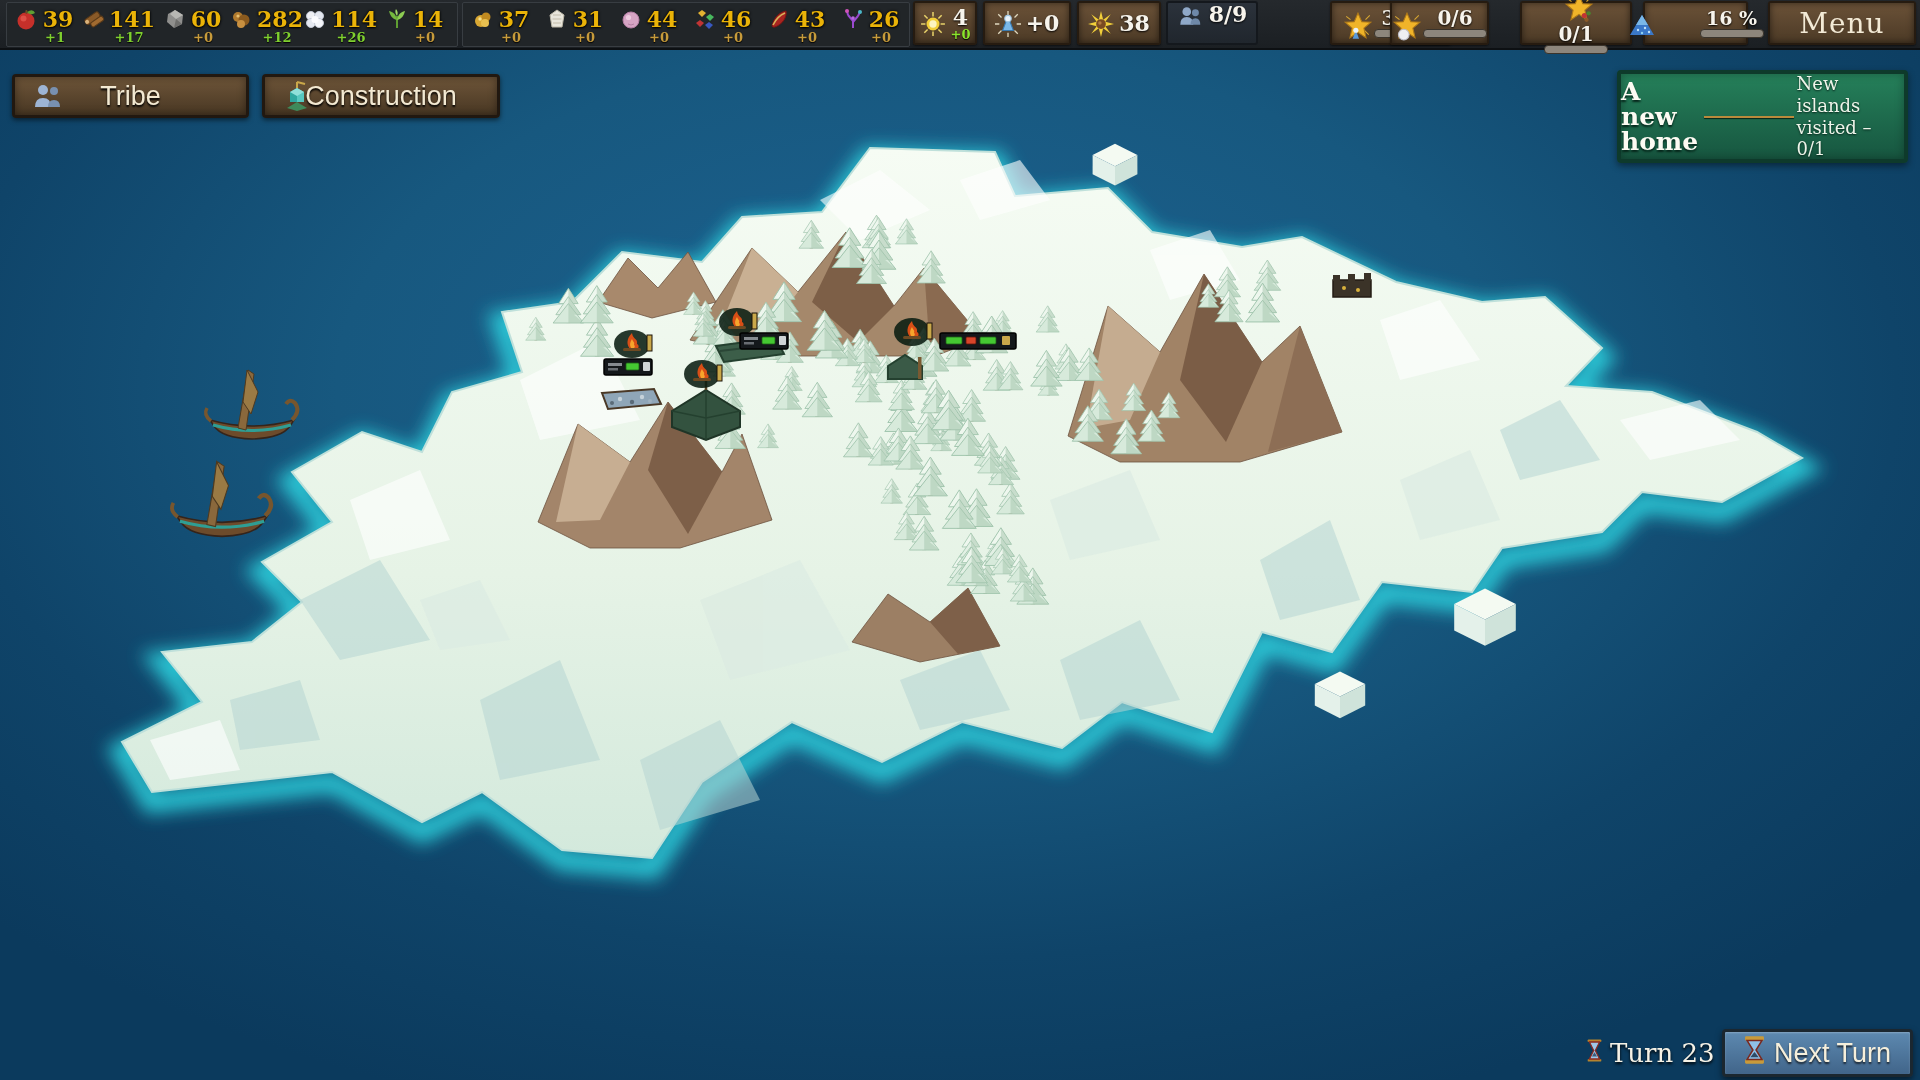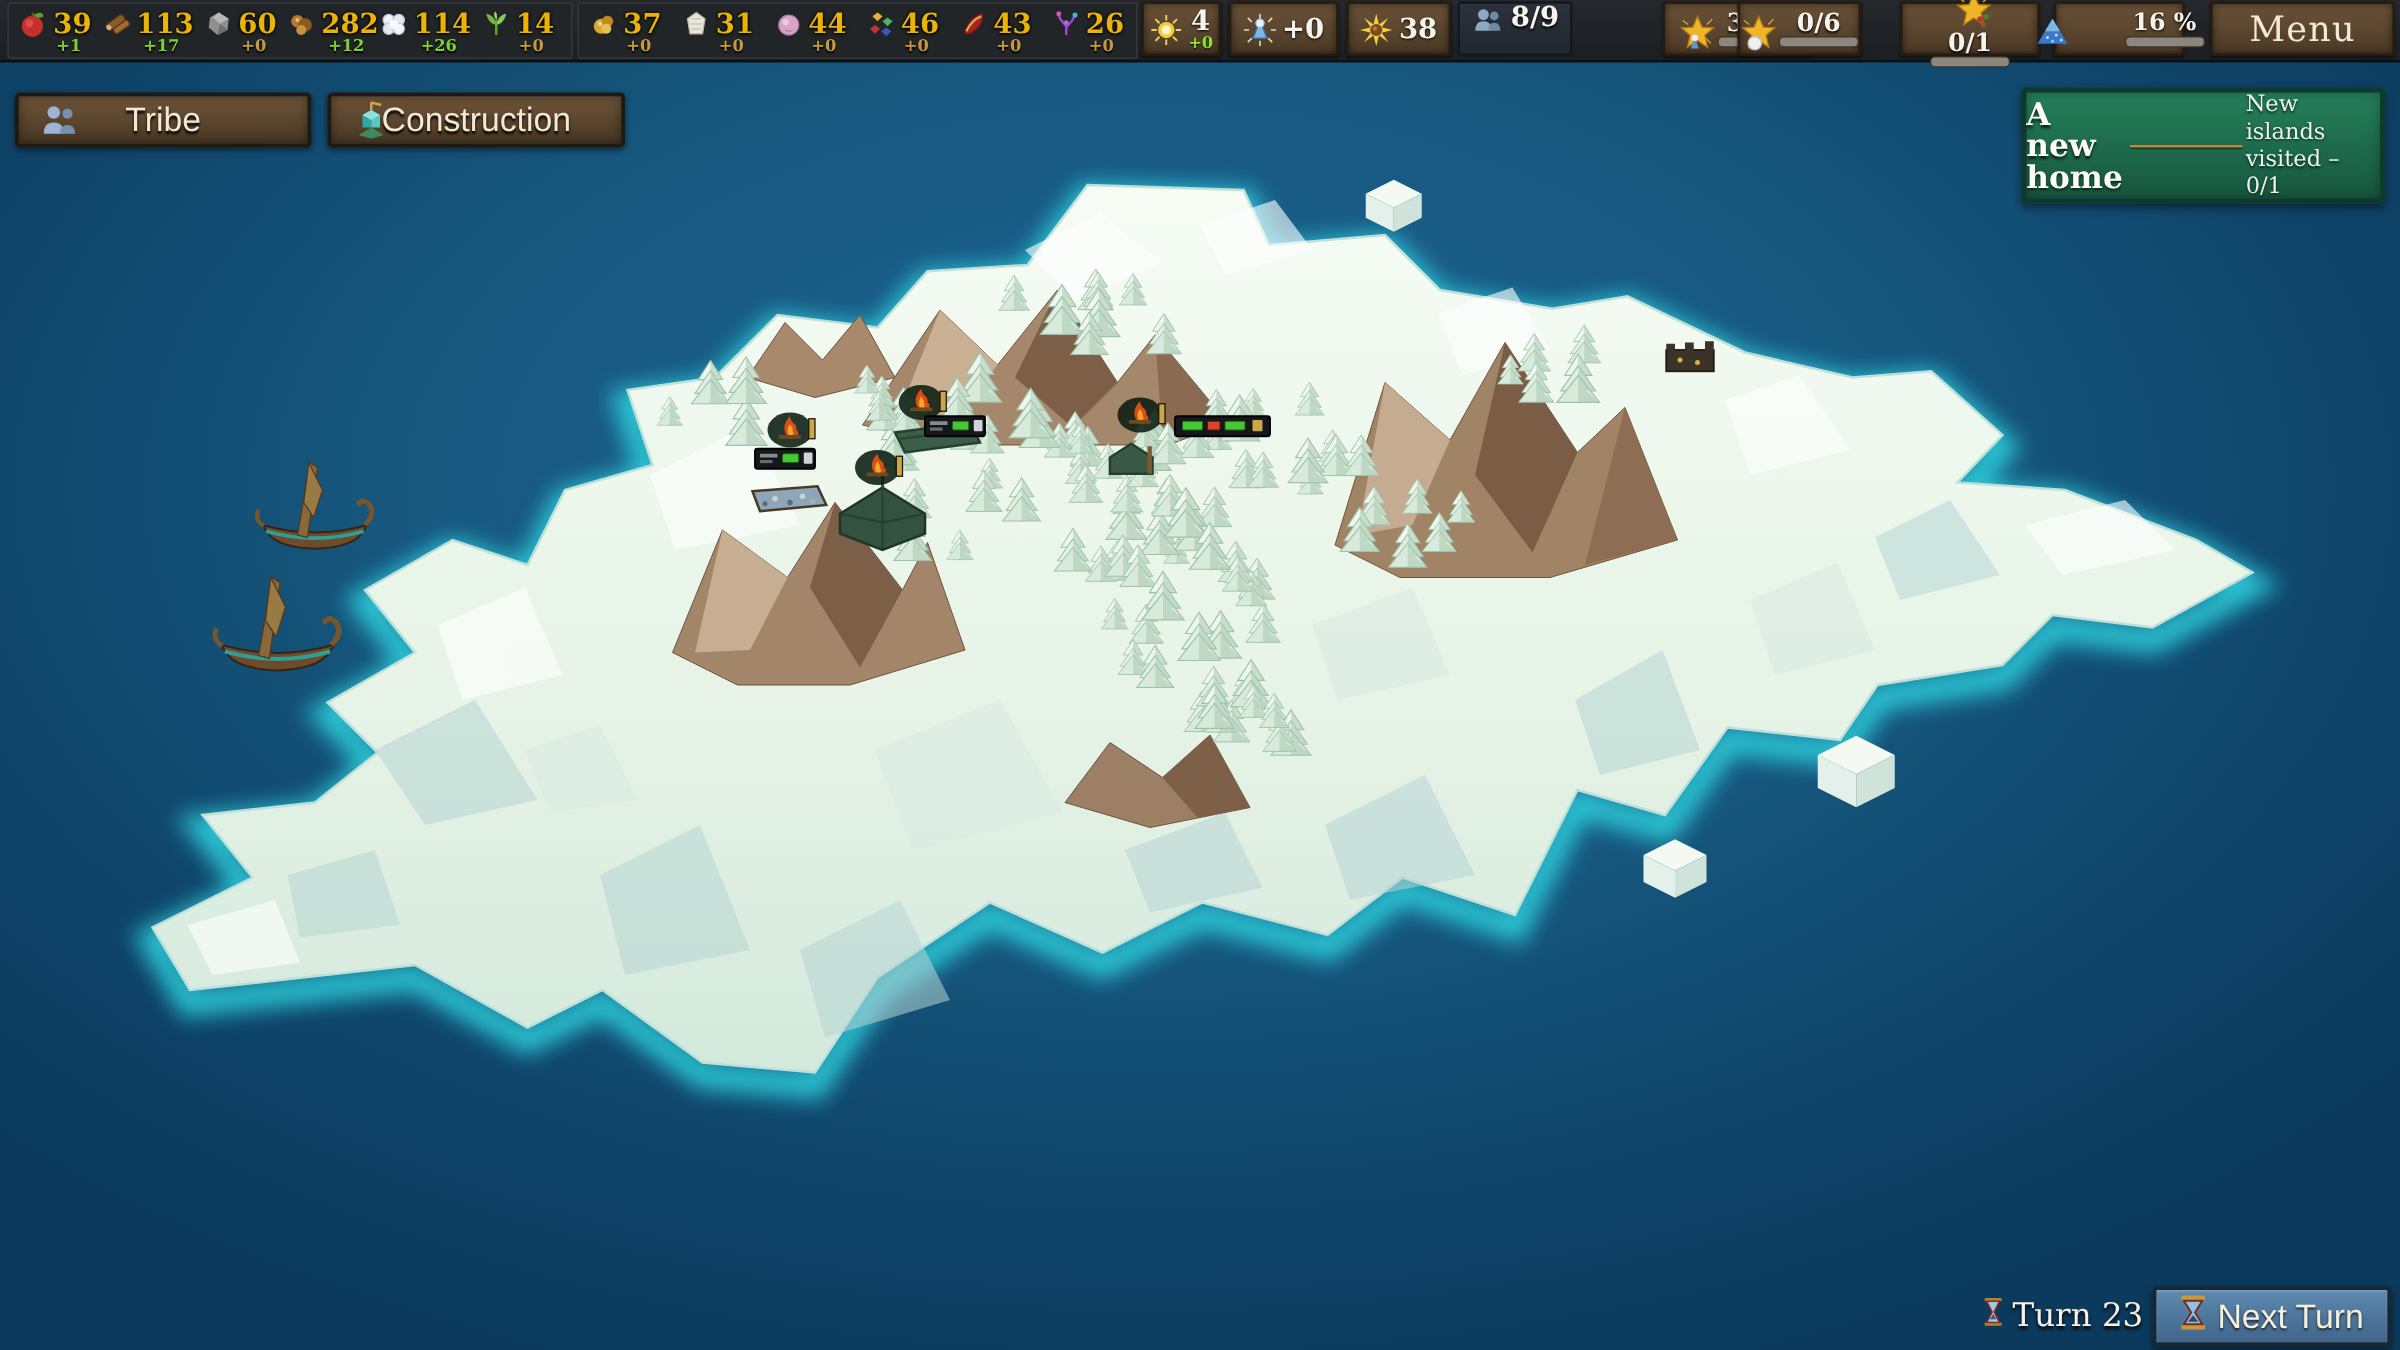--- a/index.html
+++ b/index.html
@@ -357,21 +357,21 @@
 
     <div class="res">
       <div class="rrow">
             <span class="ricon"><svg viewBox="0 0 24 24" width="24" height="24">
                 <g transform="rotate(-35 12 12)">
                   <rect x="4" y="8" width="16" height="6" rx="2" fill="#8a5a28" stroke="#5a3a18"></rect>
                   <rect x="7" y="14" width="14" height="5" rx="2" fill="#a06a30" stroke="#5a3a18"></rect>
                   <circle cx="5.5" cy="11" r="2" fill="#d8b27c"></circle>
                 </g>
               </svg></span>
-      <span class="rval">113</span>
+      <span class="rval">141</span>
           </div>
       <span class="rdelta green">+17</span>
     </div>
 
     <div class="res">
       <div class="rrow">
             <span class="ricon"><svg viewBox="0 0 24 24" width="24" height="24">
                 <polygon points="12,3 20,8 19,17 11,21 4,15 5,7" fill="#8f8f8d"></polygon>
                 <polygon points="12,3 20,8 13,12 7,7" fill="#b8b8b4"></polygon>
                 <polygon points="13,12 19,17 11,21" fill="#6e6e6c"></polygon>

